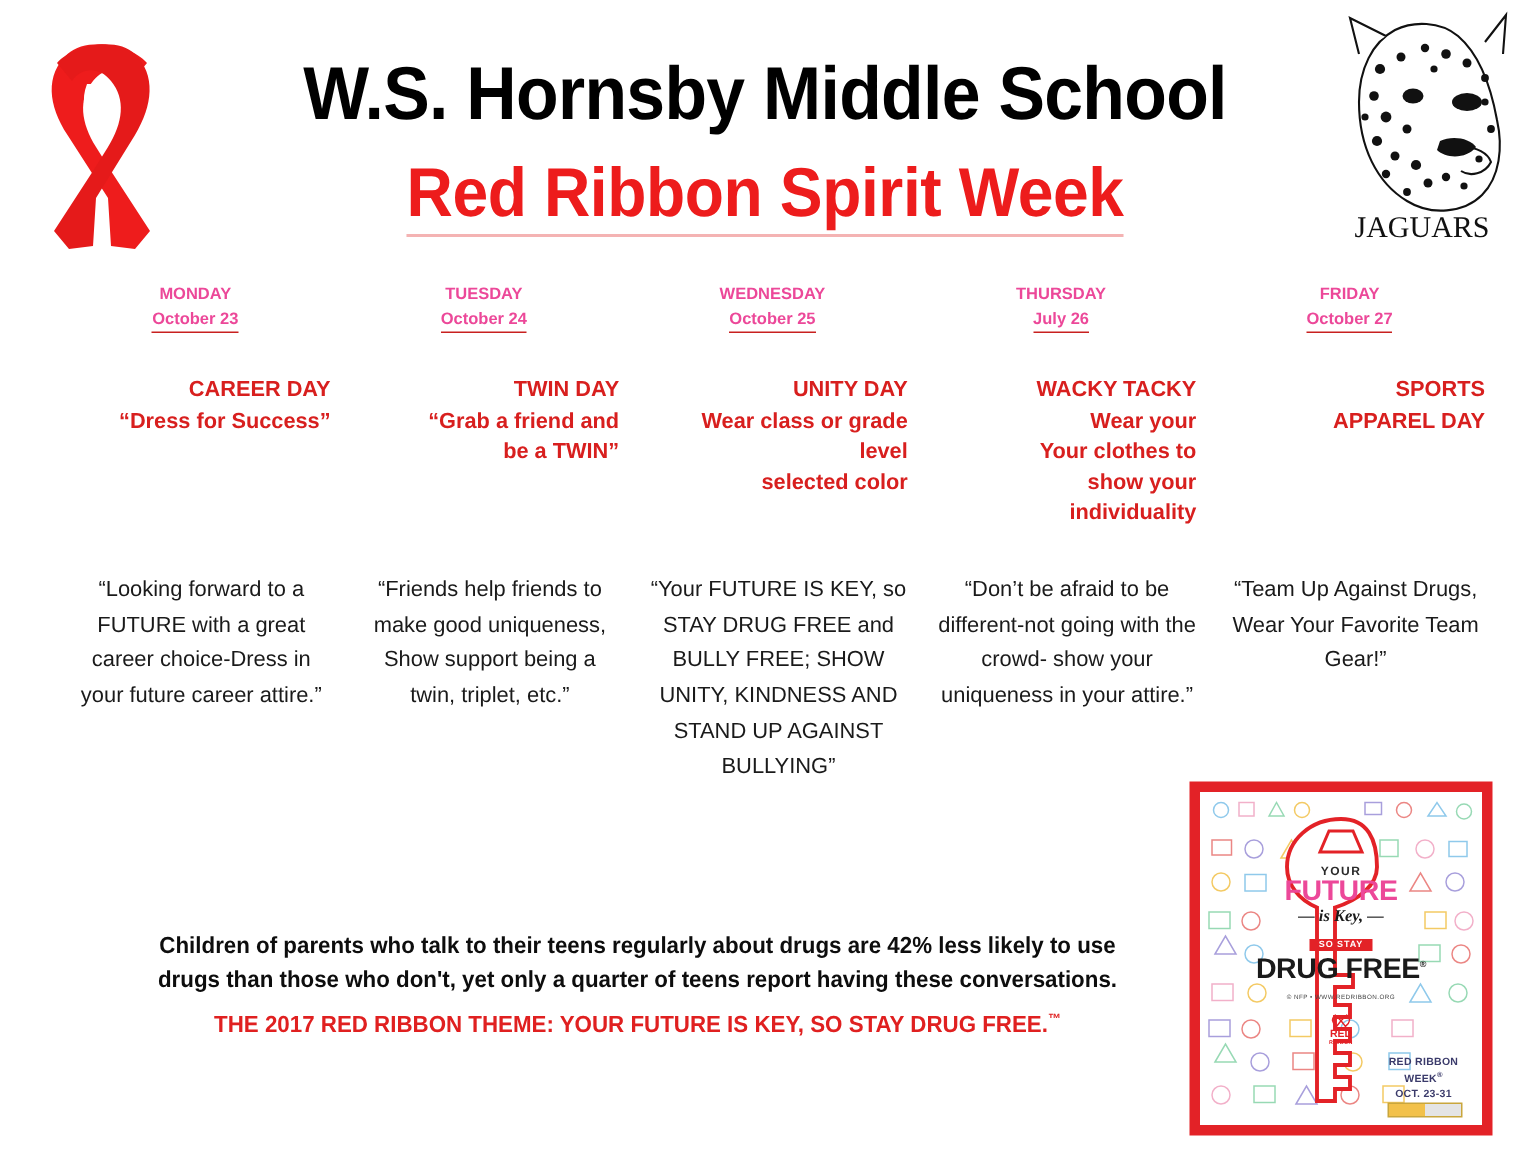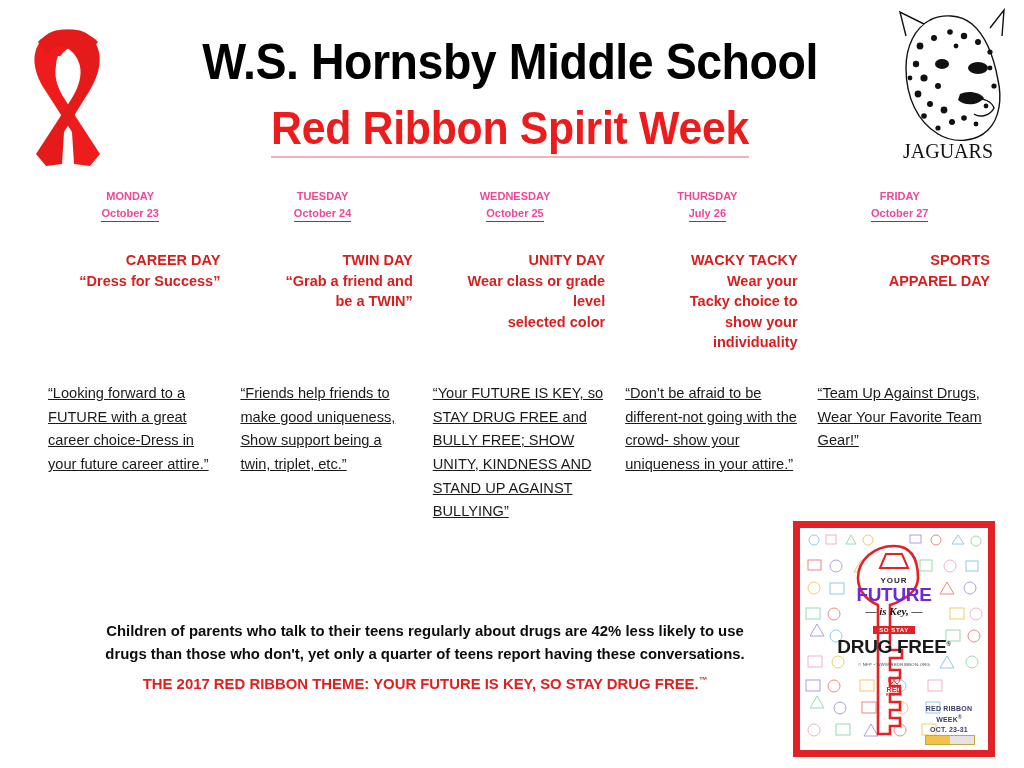--- a/index.html
+++ b/index.html
@@ -112,22 +112,21 @@
     font-weight: bold;
     font-size: 14.5px;
     line-height: 1.42;
   }
 
   .col-quote {
     margin-top: 0;
     color: #1A1A1A;
     font-size: 14.6px;
     line-height: 1.62;
-    text-align: left;
-    text-decoration: underline;
+    text-align: center;
   }
 
   
   .quotes {
     position: absolute;
     left: 34px;
     top: 382px;
     width: 962px;
     display: flex;
     align-items: flex-start;
@@ -308,21 +307,21 @@
     </div>
 
     <div class="col">
       <div class="col-head">
         <div>THURSDAY</div>
         <div><span class="date">July 26</span></div>
       </div>
       <div class="col-theme">
         <div>WACKY TACKY</div>
         <div>Wear your</div>
-        <div>Tacky choice  to</div>
+        <div>Your clothes  to</div>
         <div>show your</div>
         <div>individuality</div>
       </div>
     </div>
 
     <div class="col">
       <div class="col-head">
         <div>FRIDAY</div>
         <div><span class="date">October 27</span></div>
       </div>
@@ -411,21 +410,21 @@
         <path d="M94 18 C74 18 58 32 58 50 C58 62 66 72 78 77 L78 206
                  L90 206 L90 198 L100 198 L100 190 L90 190 L90 182 L100 182
                  L100 174 L90 174 L90 166 L100 166 L100 158 L90 158 L90 150
                  L100 150 L100 142 L90 142 L90 130 L102 130 L102 122 L90 122
                  L90 77 C106 72 118 62 118 50 C118 32 112 18 94 18 Z" fill="#ffffff" stroke="#E32227" stroke-width="2.6"></path>
         <path d="M86 26 L102 26 L108 40 L80 40 Z" fill="#ffffff" stroke="#E32227" stroke-width="2"></path>
       </svg>
 
       <div style="position:absolute;left:0;right:0;top:48px;text-align:center;">
         <div style="font-family:'Liberation Sans Narrow','Liberation Sans',sans-serif;font-size:8px;font-weight:bold;color:#2a2a2a;letter-spacing:1px;">YOUR</div>
-        <div style="font-family:'Liberation Sans Narrow','Liberation Sans',sans-serif;font-size:19px;font-weight:bold;color:#6d28d9;line-height:1;letter-spacing:-0.3px;">FUTURE</div>
+        <div style="font-family:'Liberation Sans Narrow','Liberation Sans',sans-serif;font-size:19px;font-weight:bold;color:#ec4899;line-height:1;letter-spacing:-0.3px;">FUTURE</div>
         <div style="font-family:'Liberation Serif',serif;font-style:italic;font-size:11px;font-weight:bold;color:#1a1a1a;line-height:1.3;">—&nbsp;<span>is Key,</span>&nbsp;—</div>
         <div style="display:inline-block;background:#E32227;color:#fff;font-family:'Liberation Sans Narrow','Liberation Sans',sans-serif;font-size:6px;font-weight:bold;padding:1px 6px;letter-spacing:0.6px;">SO STAY</div>
         <div style="font-family:'Liberation Sans Narrow','Liberation Sans',sans-serif;font-size:19px;font-weight:bold;color:#1a1a1a;line-height:1.15;letter-spacing:-0.3px;"><span>DRUG FREE</span><sup style="font-size:6px;">®</sup></div>
         <div style="font-family:'Liberation Sans Narrow','Liberation Sans',sans-serif;font-size:4.2px;color:#444;margin-top:4px;letter-spacing:0.3px;">© NFP  •  WWW.REDRIBBON.ORG</div>
         <div style="margin-top:9px;">
           <svg viewBox="0 0 26 12" width="20" height="9" style="display:block;margin:0 auto 1px;" aria-hidden="true">
             <path d="M8 1 C4 4 5 8 9 11 L13 6 Z" fill="none" stroke="#E32227" stroke-width="1.3"></path>
             <path d="M18 1 C22 4 21 8 17 11 L13 6 Z" fill="none" stroke="#E32227" stroke-width="1.3"></path>
           </svg>
           <div style="font-family:'Liberation Sans Narrow','Liberation Sans',sans-serif;font-size:7px;font-weight:bold;color:#E32227;line-height:1;">RED</div>

